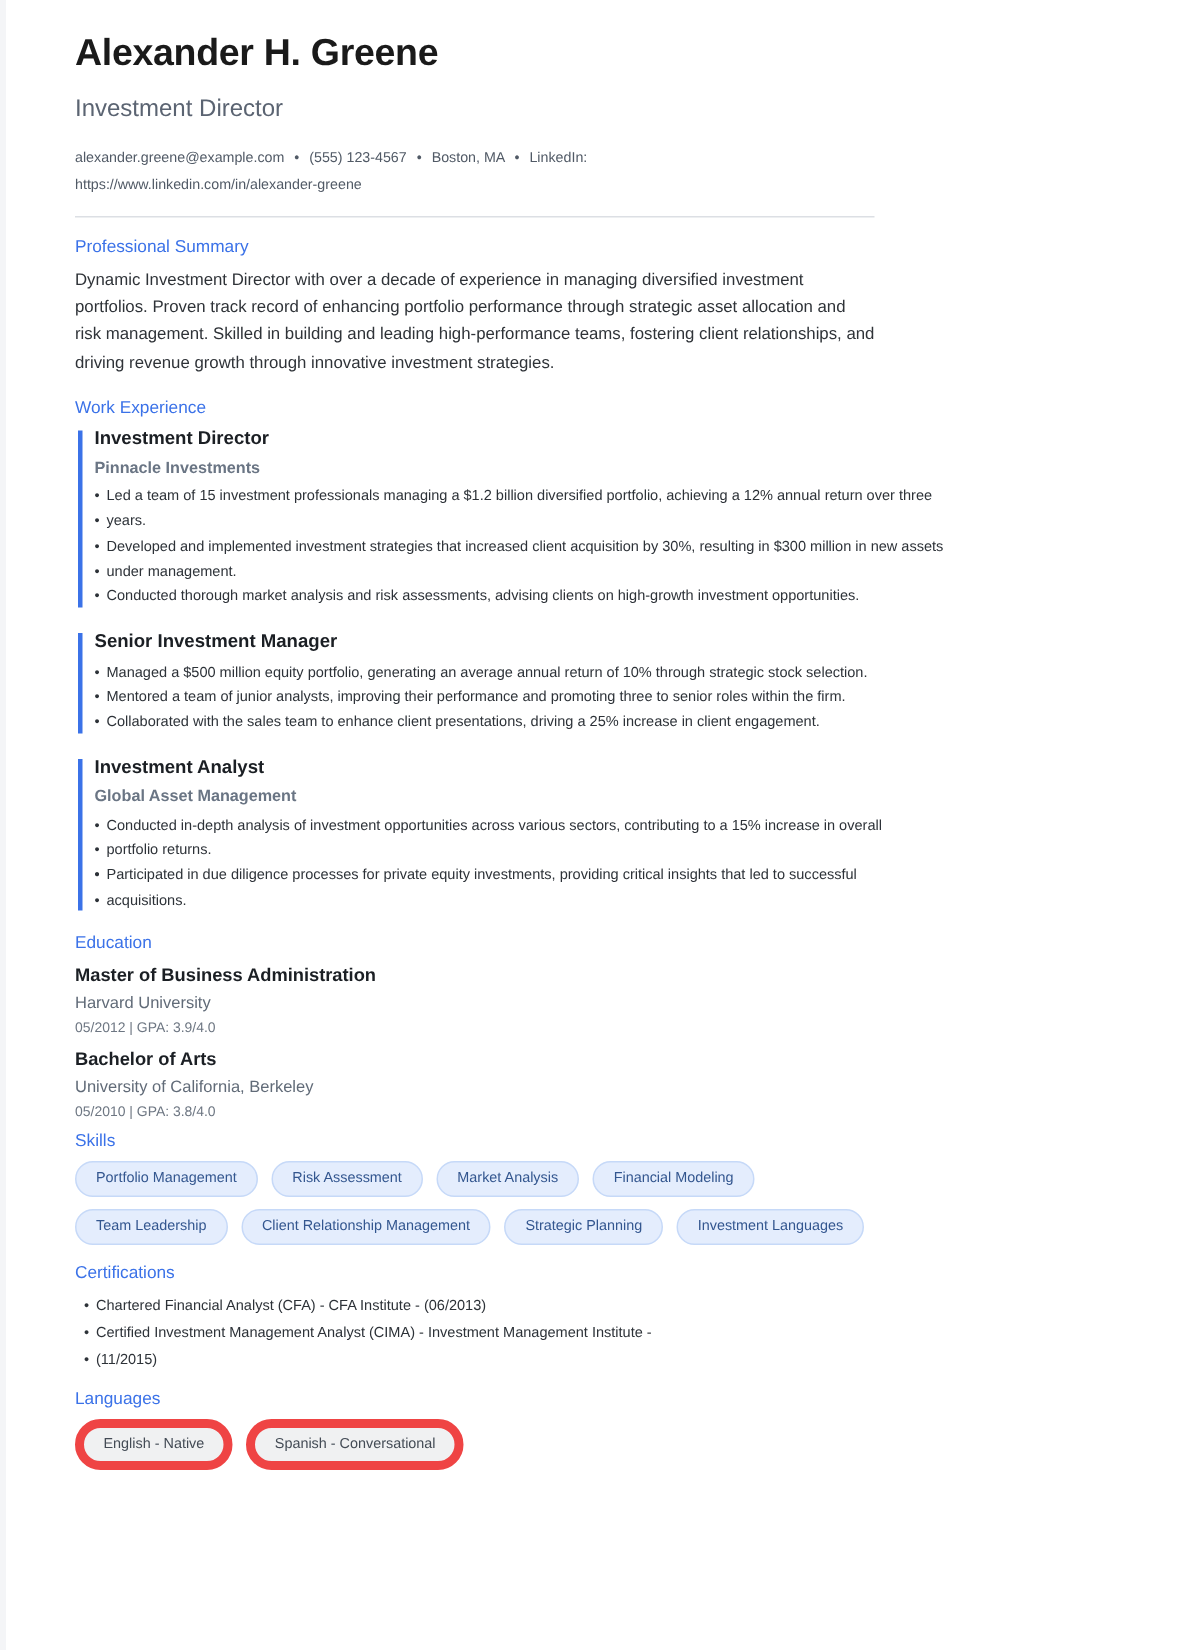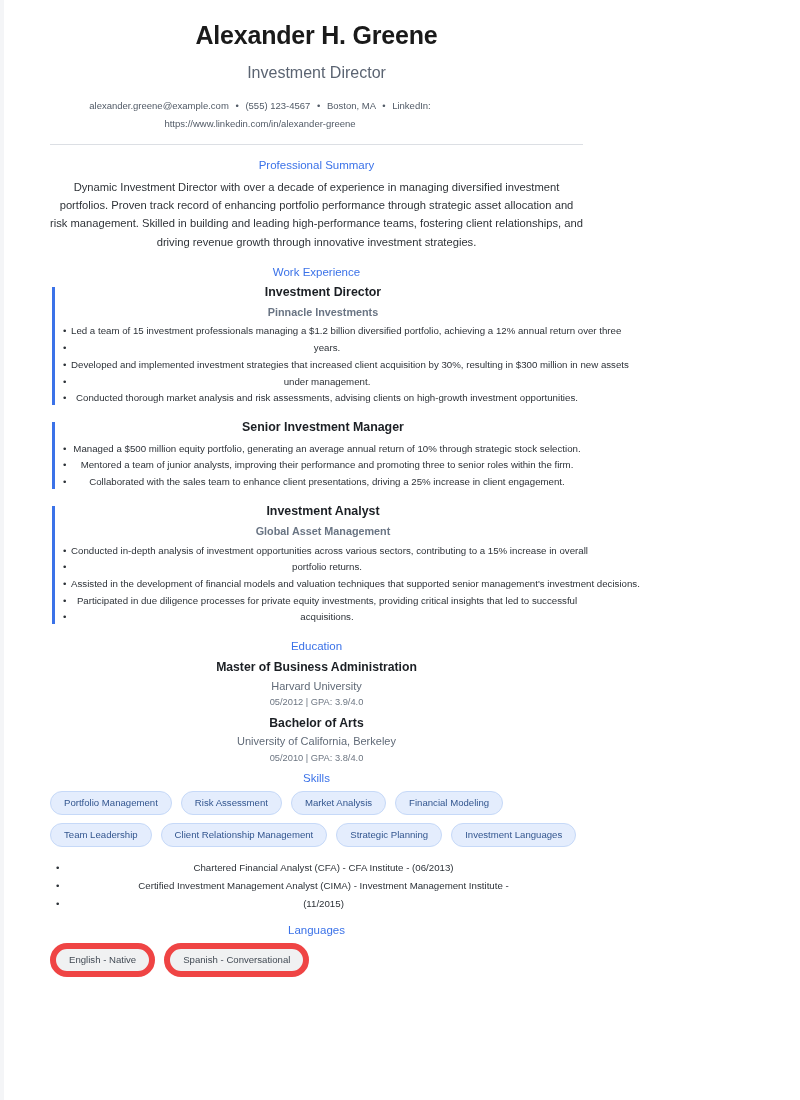--- a/index.html
+++ b/index.html
@@ -20,21 +20,20 @@
     left: 0; top: 0;
     width: 4px; height: 1100px;
     background: #f4f5f7;
   }
   .page {
     position: absolute;
     left: 0; top: 0;
     width: 633px;
     padding: 22px 50px 0 50px;
     box-sizing: border-box;
-    text-align: center;
   }
 
   
   .name {
     font-size: 25px;
     font-weight: bold;
     color: #1a1a1a;
     letter-spacing: -0.2px;
     margin: 0 0 14px 0;
     line-height: 1.1;
@@ -238,21 +237,21 @@
             <li><span class="dot">•</span><span>Collaborated with the sales team to enhance client presentations, driving a 25% increase in client engagement.</span></li>
           </ul>
         </div>
         <div class="job">
           <div class="job-bar"></div>
           <div class="job-title">Investment Analyst</div>
           <div class="job-company">Global Asset Management</div>
           <ul class="bullets">
             <li><span class="dot">•</span><span>Conducted in-depth analysis of investment opportunities across various sectors, contributing to a 15% increase in overall</span></li>
             <li><span class="dot">•</span><span>portfolio returns.</span></li>
-            <li><span class="dot">•</span><span>Assisted in the development of financial models and valuation techniques that supported senior management's investment decisions.</span></li>
+            <li><span class="dot">•</span></li>
             <li><span class="dot">•</span><span>Participated in due diligence processes for private equity investments, providing critical insights that led to successful</span></li>
             <li><span class="dot">•</span><span>acquisitions.</span></li>
           </ul>
         </div>
       </div>
   </div>
 
   <div class="section">
     <div class="section-title">Education</div>
     <div id="education-list">
@@ -277,20 +276,21 @@
         <span class="pill-skill">Market Analysis</span>
         <span class="pill-skill">Financial Modeling</span>
         <span class="pill-skill">Team Leadership</span>
         <span class="pill-skill">Client Relationship Management</span>
         <span class="pill-skill">Strategic Planning</span>
         <span class="pill-skill">Investment Languages</span>
       </div>
   </div>
 
   <div class="section">
+    <div class="section-title">Certifications</div>
     <ul class="cert-list" id="certifications-list">
         <li><span class="dot">•</span><span>Chartered Financial Analyst (CFA) - CFA Institute - (06/2013)</span></li>
         <li><span class="dot">•</span><span>Certified Investment Management Analyst (CIMA) - Investment Management Institute -</span></li>
         <li><span class="dot">•</span><span>(11/2015)</span></li>
       </ul>
   </div>
 
   <div class="section">
     <div class="section-title">Languages</div>
     <div class="pill-row" id="languages-list">

